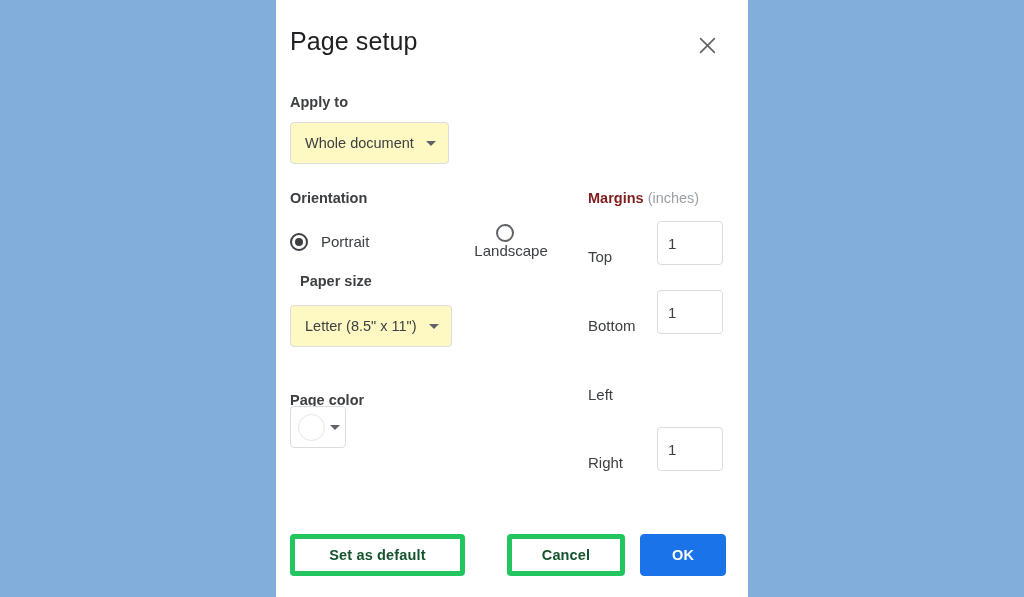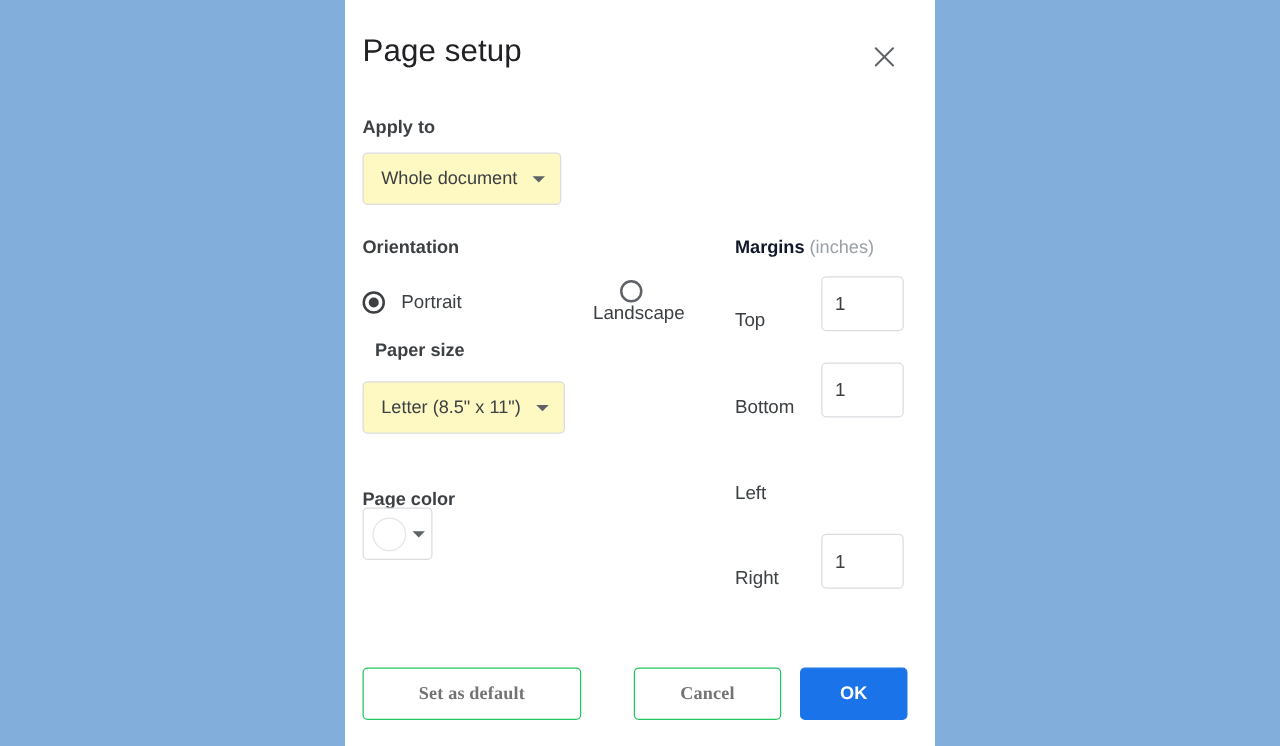--- a/index.html
+++ b/index.html
@@ -194,21 +194,21 @@
   }
 
   
   #margins-head {
     position: absolute;
     left: 312px;
     top: 106px;
     font-size: 14.5px;
     white-space: nowrap;
   }
-  #margins-head .m-strong { font-weight: 700; color: #0f172a; text-align: center; }
+  #margins-head .m-strong { font-weight: 700; color: #7f1d1d; text-align: center; }
   #margins-head .m-unit { font-weight: 400; color: #9aa0a6; }
 
   .margin-row {
     position: absolute;
     left: 312px;
     width: 146px;
     height: 44px;
     display: flex;
     align-items: flex-end;
   }
@@ -255,23 +255,22 @@
     align-items: center;
     justify-content: center;
     font-size: 14.5px;
     font-weight: 700;
     cursor: pointer;
     white-space: nowrap;
     letter-spacing: 0.15px;
   }
   .btn-outline {
     background: #fff;
-    border: 1px solid #22c55e;
-    color: #737373;
-    font-family: Liberation Serif, serif;
+    border: 5px solid #22c55e;
+    color: #14532d;
   }
   .btn-filled {
     background: #1a73e8;
     border: 1px solid #1a73e8;
     color: #ffffff;
   }
   #btn-set-default { left: 14px;  top: 22px; width: 175px; }
   #btn-cancel      { left: 231px; top: 22px; width: 118px; }
   #btn-ok          { left: 364px; top: 22px; width: 86px; }
 </style>

